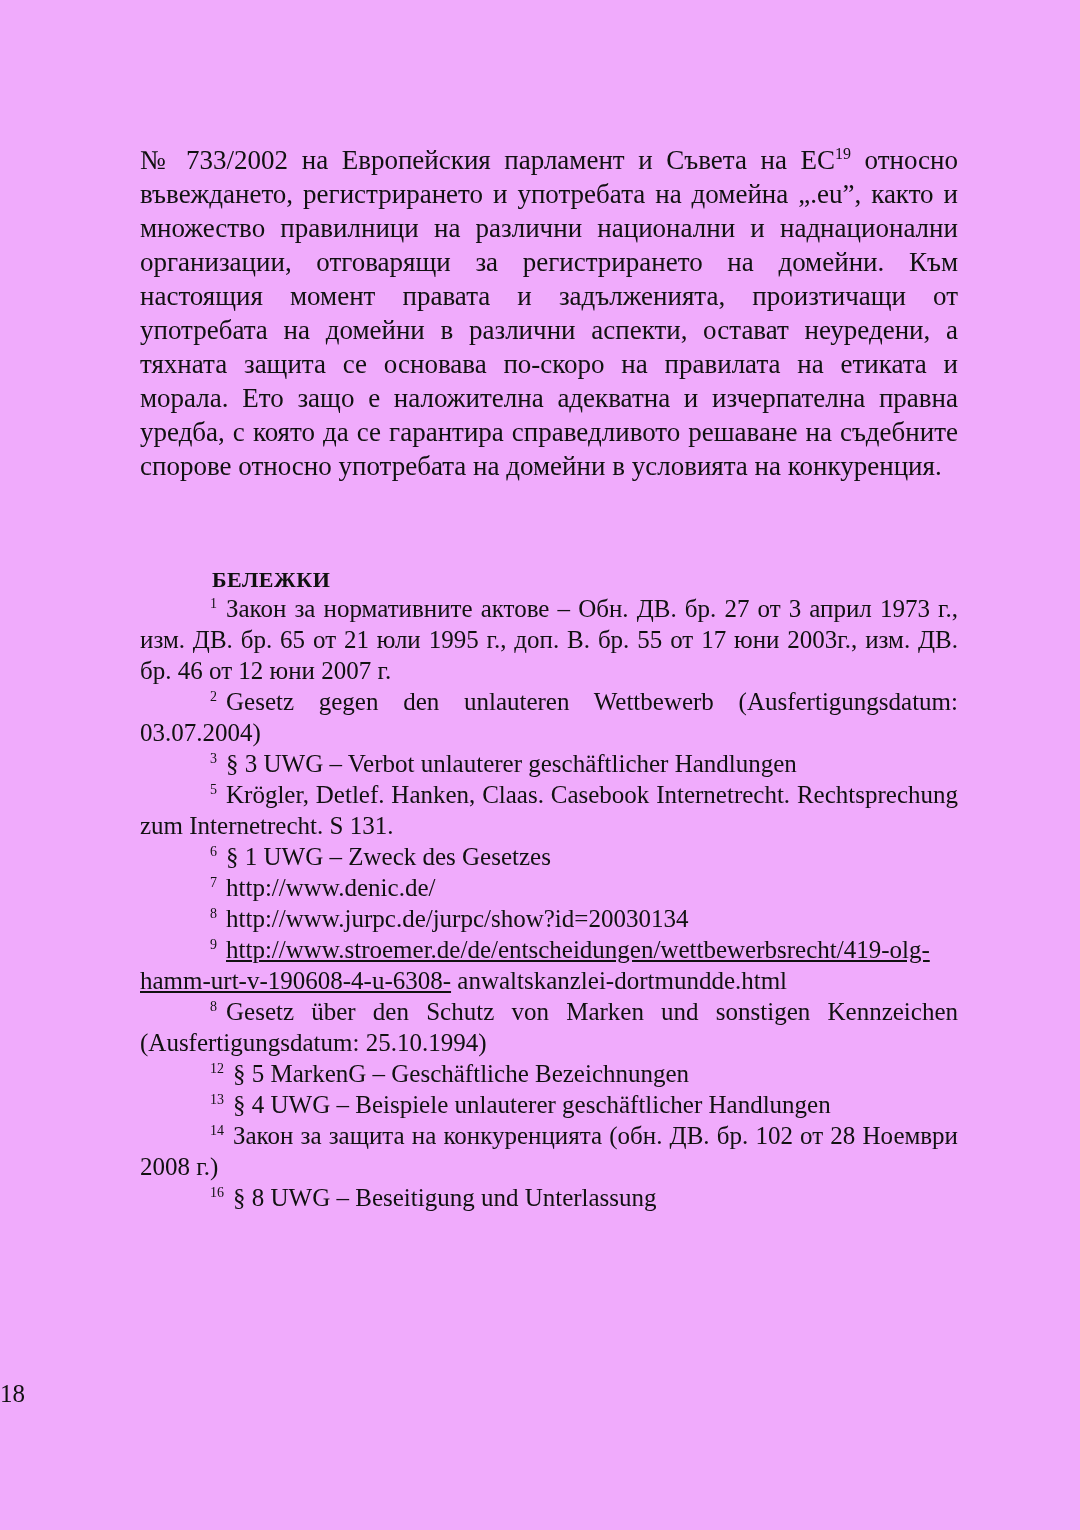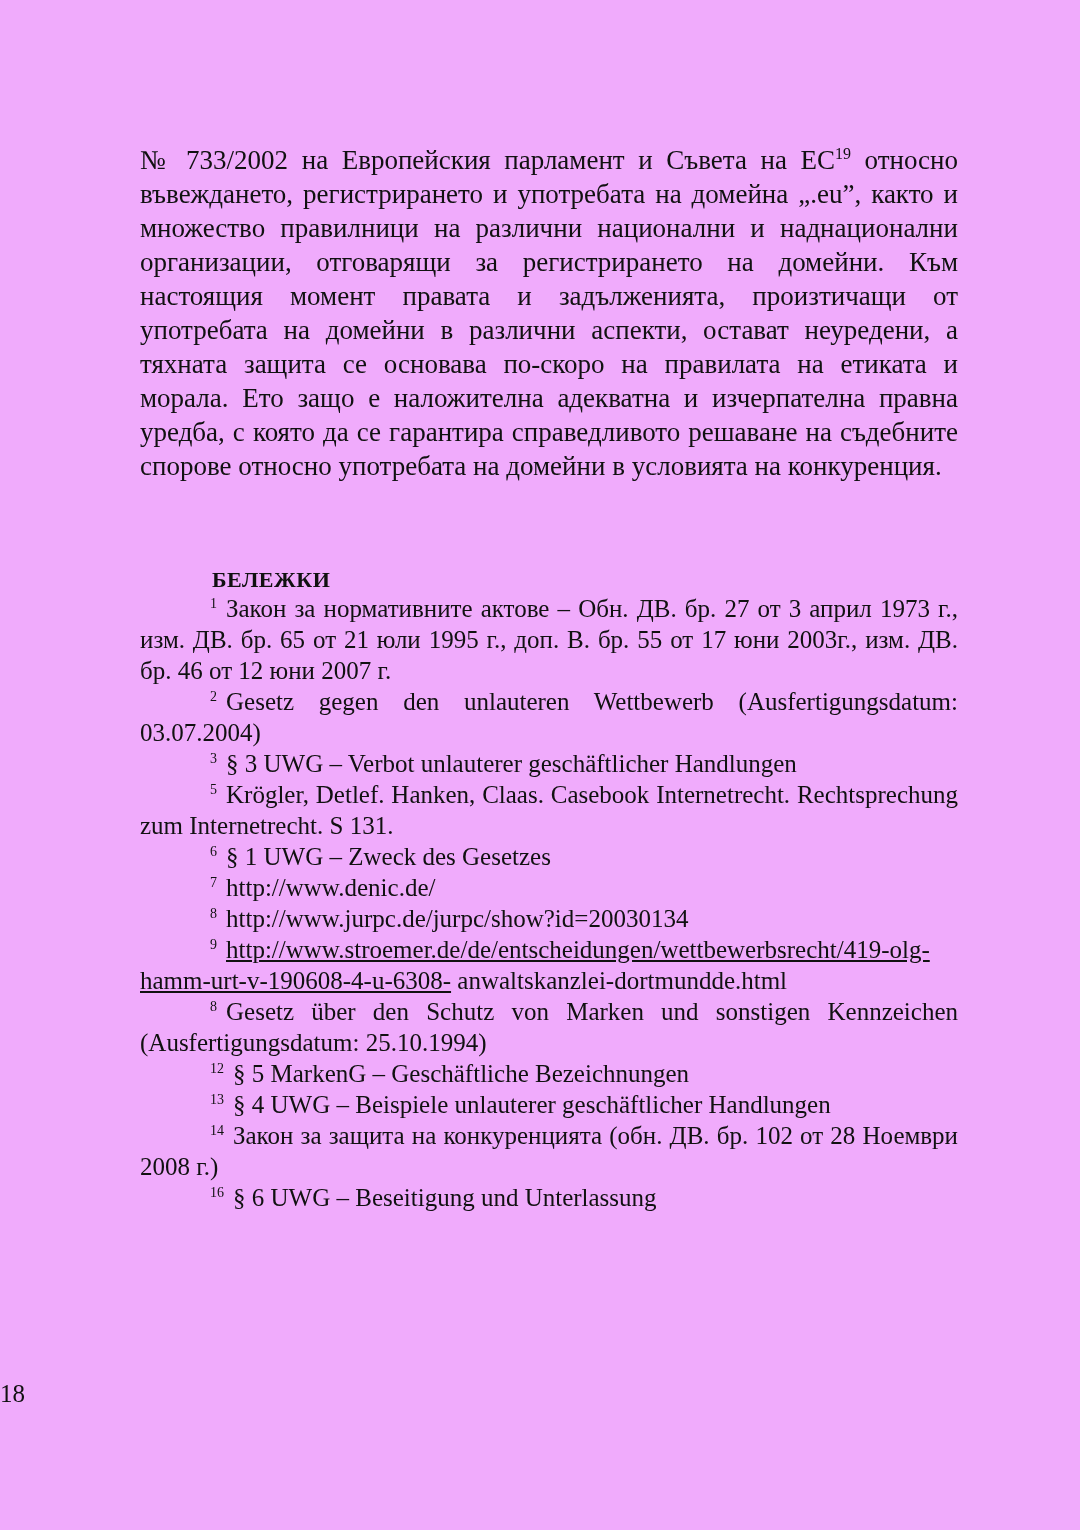--- a/index.html
+++ b/index.html
@@ -78,18 +78,18 @@
     <p class="note"><sup>3</sup><span>§ 3 UWG – Verbot unlauterer geschäftlicher Handlungen</span></p>
     <p class="note"><sup>5</sup><span>Krögler, Detlef. Hanken, Claas. Casebook Internetrecht. Rechtsprechung zum Internetrecht. S 131.</span></p>
     <p class="note"><sup>6</sup><span>§ 1 UWG – Zweck des Gesetzes</span></p>
     <p class="note"><sup>7</sup><span>http://www.denic.de/</span></p>
     <p class="note"><sup>8</sup><span>http://www.jurpc.de/jurpc/show?id=20030134</span></p>
     <p class="note"><sup>9</sup><a class="note-link">http://www.stroemer.de/de/entscheidungen/wettbewerbsrecht/419-olg-hamm-urt-v-190608-4-u-6308-</a><span> anwaltskanzlei-dortmundde.html</span></p>
     <p class="note"><sup>8</sup><span>Gesetz über den Schutz von Marken und sonstigen Kennzeichen (Ausfertigungsdatum: 25.10.1994)</span></p>
     <p class="note"><sup>12</sup><span>§ 5 MarkenG – Geschäftliche Bezeichnungen</span></p>
     <p class="note"><sup>13</sup><span>§ 4 UWG – Beispiele unlauterer geschäftlicher Handlungen</span></p>
     <p class="note"><sup>14</sup><span>Закон за защита на конкуренцията (обн. ДВ. бр. 102 от 28 Ноември 2008 г.)</span></p>
-    <p class="note"><sup>16</sup><span>§ 6 UWG – Beseitigung und Unterlassung</span></p>
+    <p class="note"><sup>16</sup><span>§ 8 UWG – Beseitigung und Unterlassung</span></p>
   </div>
 
   <div class="page-number">18</div>
 
 </div>
 
 </body></html>

